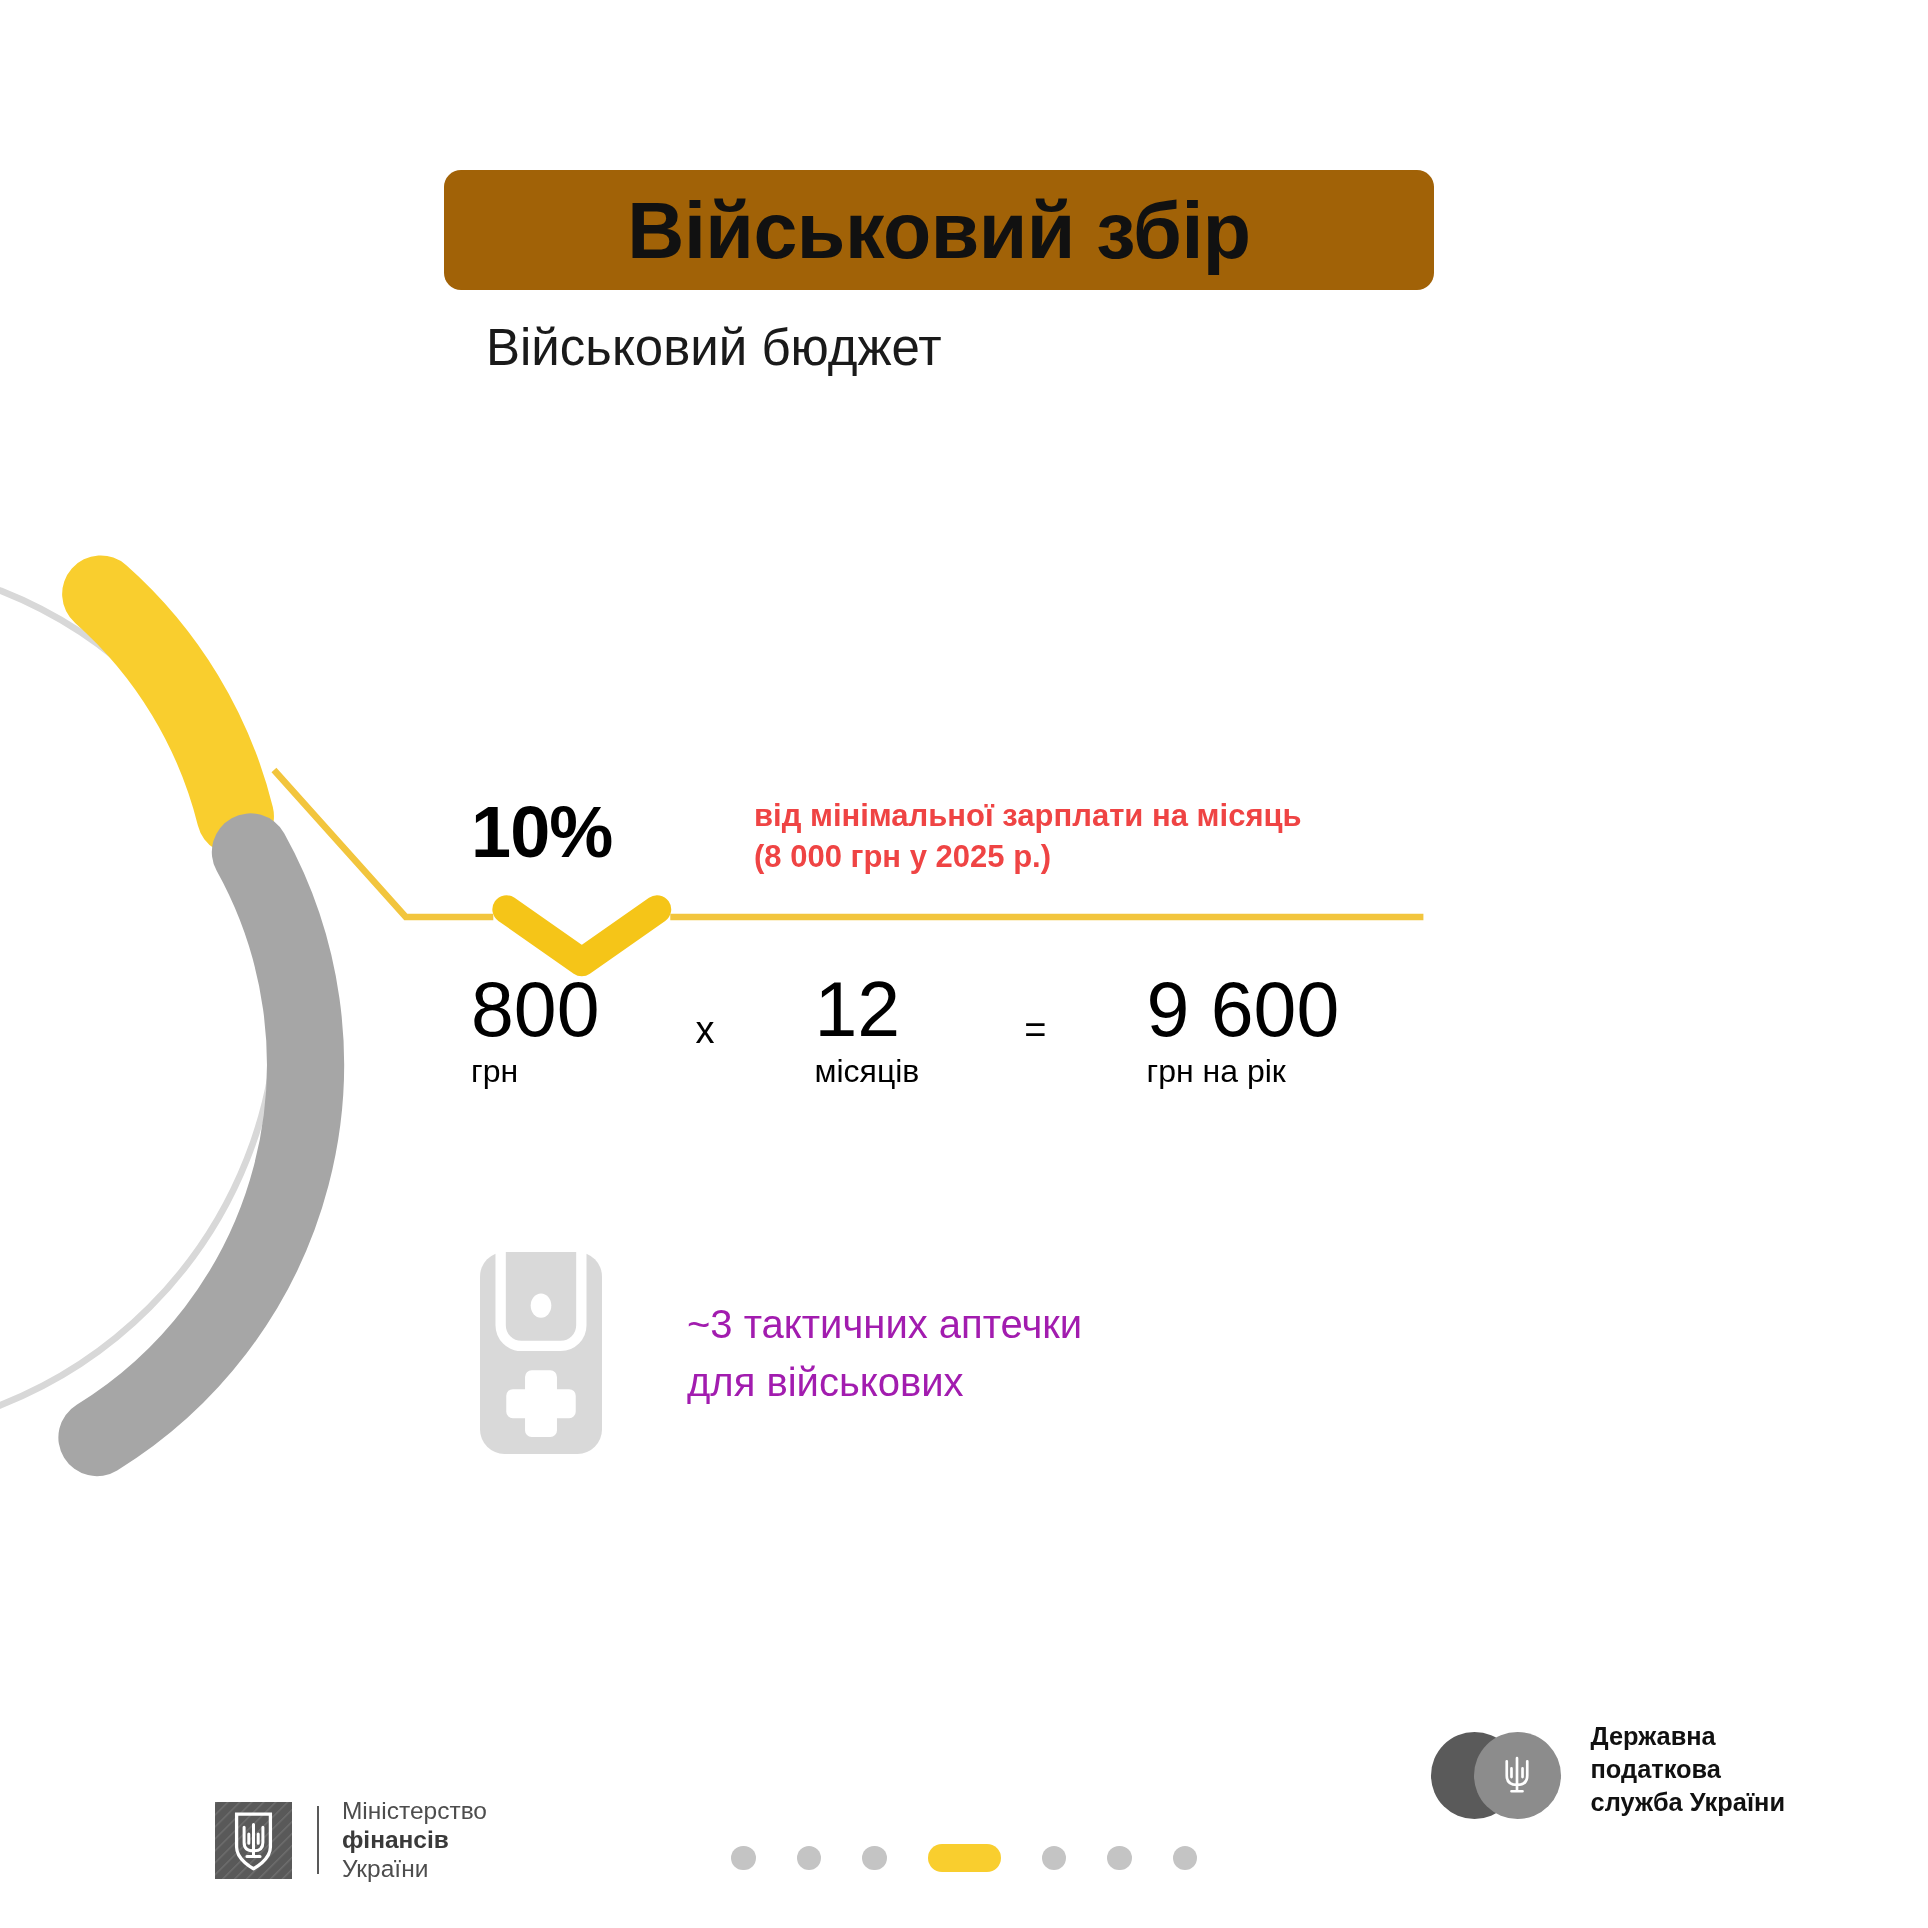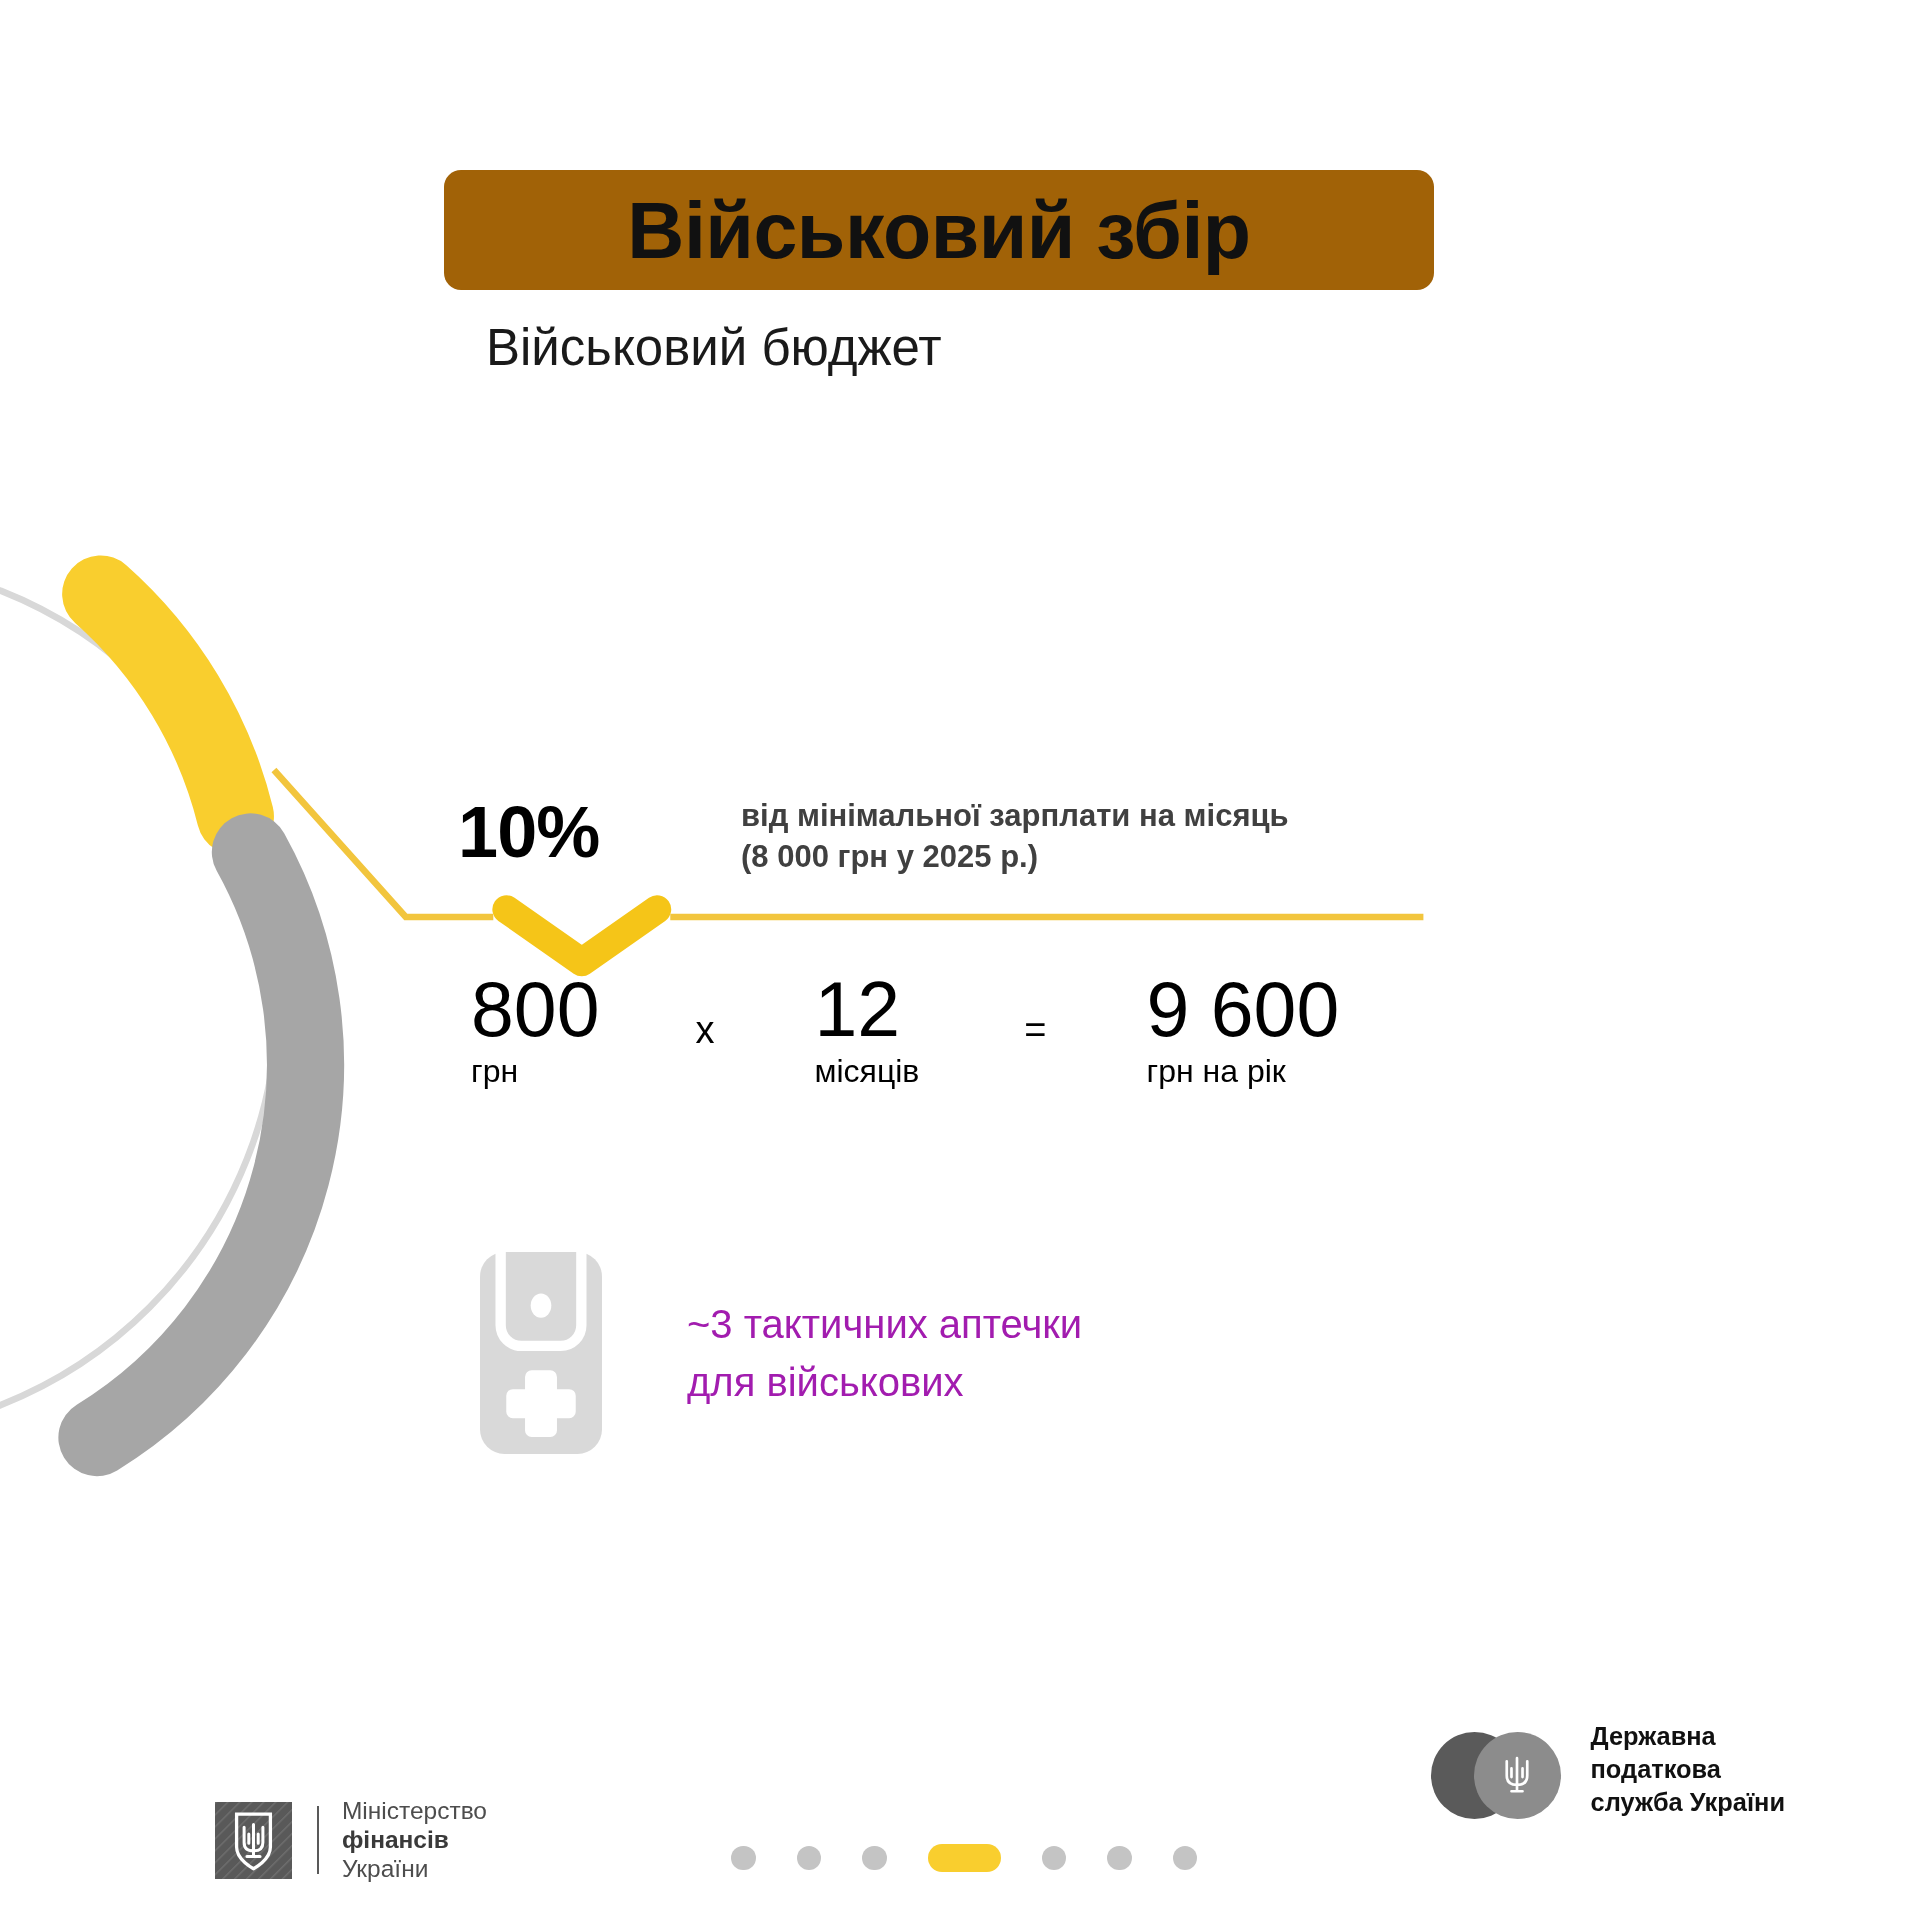--- a/index.html
+++ b/index.html
@@ -28,28 +28,28 @@
     letter-spacing:-0.5px;line-height:1;
     white-space:nowrap;
   }
   .subtitle{
     position:absolute;left:486px;top:318px;
     font-size:51px;font-weight:normal;color:#1A1A1A;
     white-space:nowrap;
   }
 
   
-  .pct-row{position:absolute;left:458px;top:796px;display:flex;align-items:flex-start;}
+  .pct-row{position:absolute;left:471px;top:796px;display:flex;align-items:flex-start;}
   .pct-value{
     font-size:72px;font-weight:bold;color:#000;
     line-height:1;letter-spacing:-0.9px;
     width:217px;
   }
   .pct-desc{
-    font-size:31px;font-weight:bold;color:#404040;
+    font-size:31px;font-weight:bold;color:#ef4444;
     line-height:1.32;margin-left:66px;white-space:nowrap;
   }
 
   
   .formula{position:absolute;left:471px;top:970px;display:flex;align-items:flex-start;gap:32px;}
   .f-group{display:flex;flex-direction:column;align-items:flex-start;}
   .f-num{font-size:77px;font-weight:normal;color:#000;line-height:1.02;letter-spacing:0px;white-space:nowrap;}
   .f-unit{font-size:32px;font-weight:normal;color:#000;line-height:1.2;margin-top:3.8px;white-space:nowrap;}
   .f-op{font-size:38px;font-weight:normal;color:#000;line-height:1;margin-top:41px;}
   .sp-a{width:32px;}

